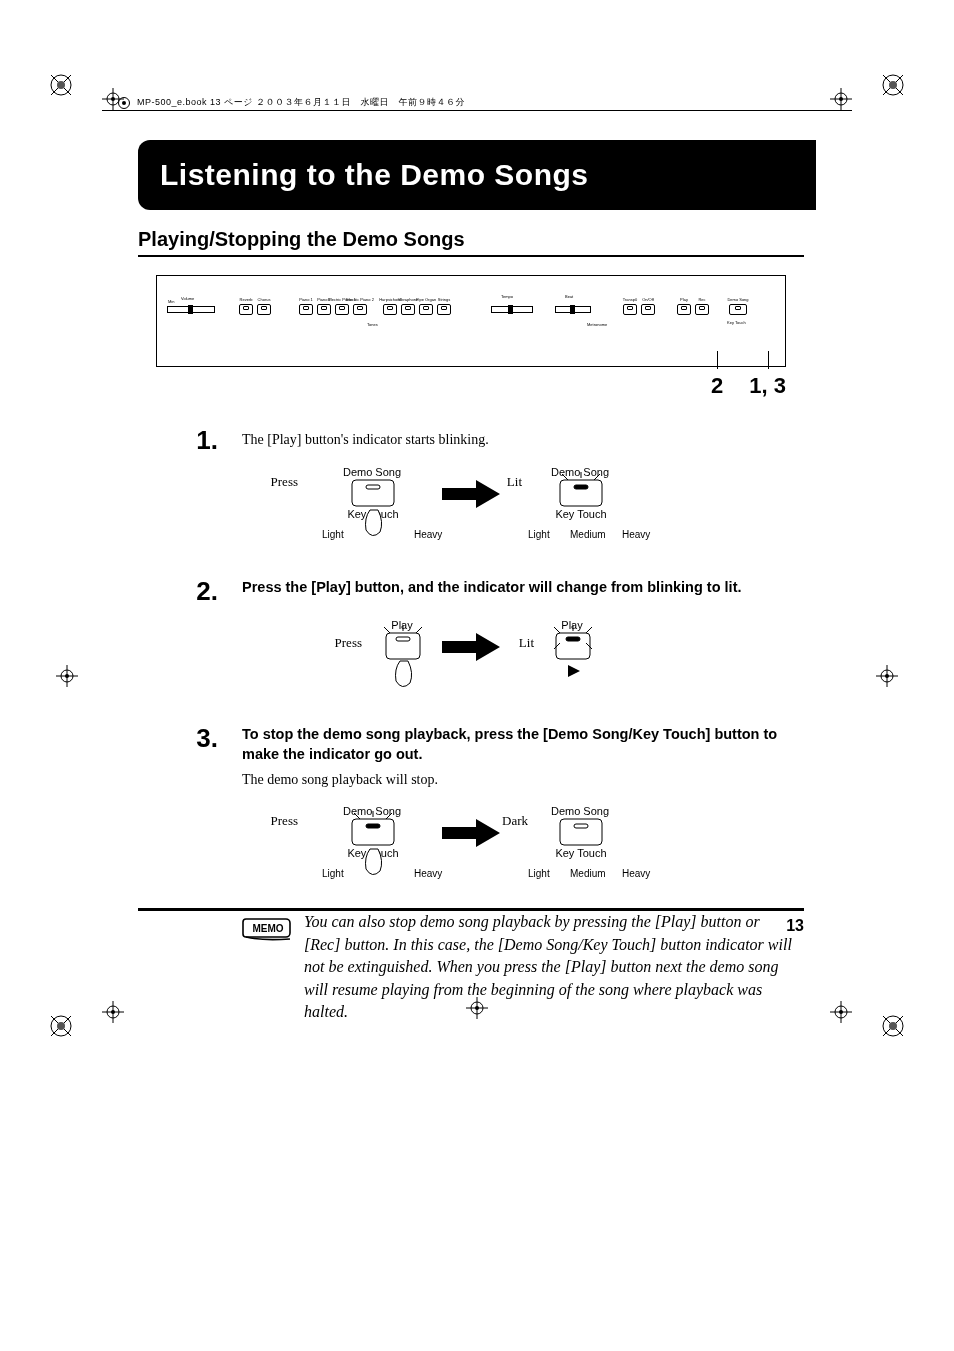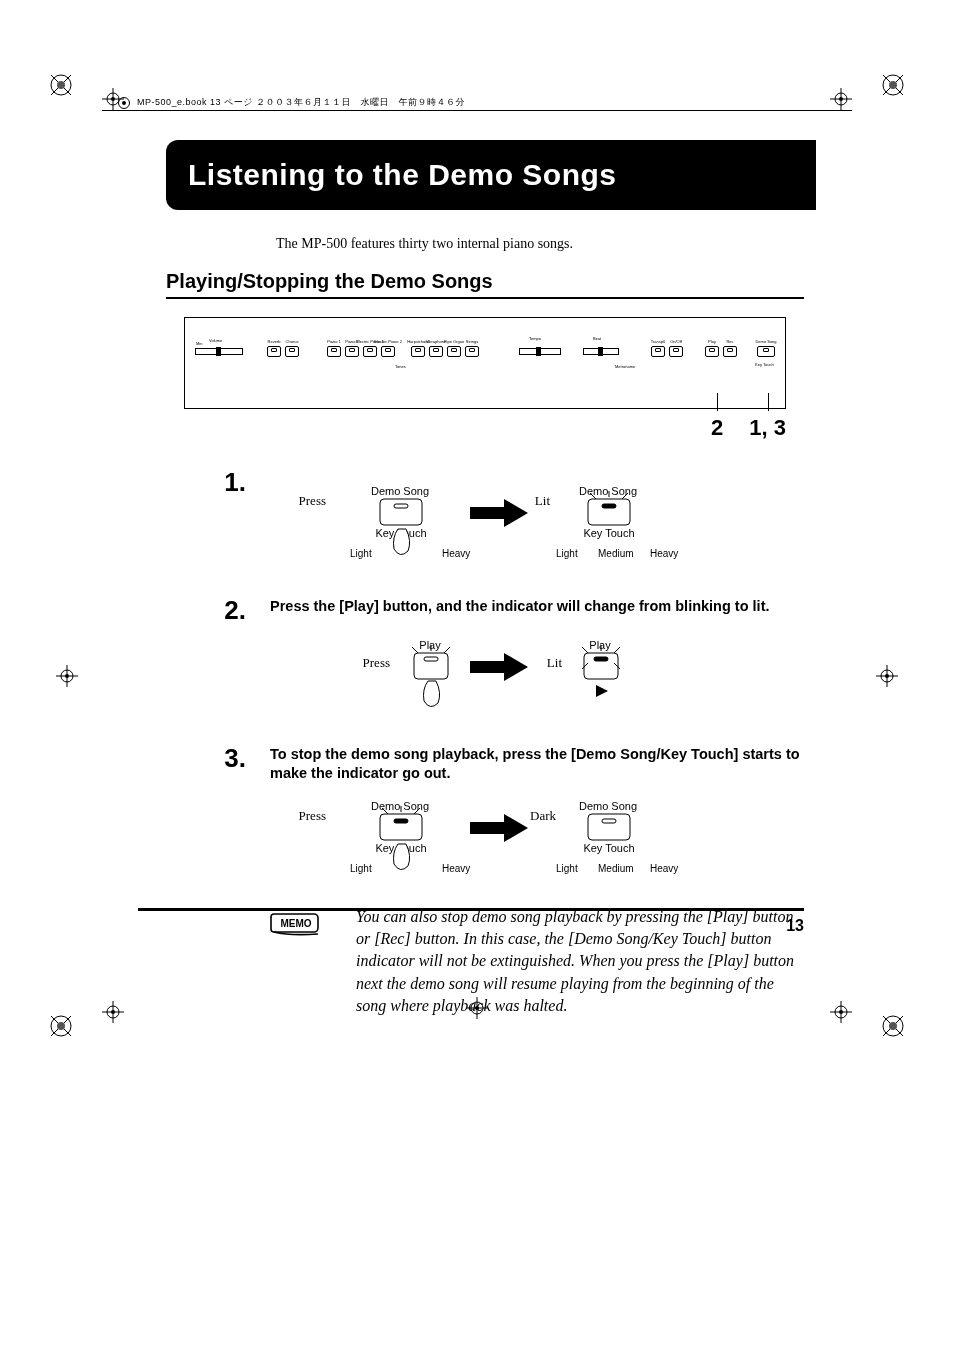--- a/index.html
+++ b/index.html
@@ -69,21 +69,20 @@
     position: absolute;
     top: 3px; left: 3px; width: 4px; height: 4px;
     background: #000; border-radius: 50%;
   }
 
   .content {
     position: absolute;
     top: 140px;
     left: 138px;
     right: 150px;
-    margin-left: 28px;
   }
 
   .title-banner {
     background: #000;
     color: #fff;
     border-radius: 12px 0 0 12px;
     padding: 18px 16px 18px 22px;
     margin-left: -0px;
     margin-right: -12px;
     font-family: "Arial Black", Arial, sans-serif;
@@ -232,21 +231,21 @@
     position: relative;
   }
   .fig svg { display: block; }
   .fig-label {
     font-family: "Times New Roman", serif;
     font-size: 13px;
   }
 
   .memo-row {
     display: flex;
-    gap: 32px;
+    gap: 8px;
     margin: 16px 0 0 100px;
     align-items: flex-start;
   }
   .memo-icon {
     flex: 0 0 auto;
     width: 54px;
     margin-top: 2px;
   }
   .memo-text {
     font-style: italic;
@@ -344,21 +343,20 @@
   <div class="header-strip">
     <span class="dot"></span>
     <span>MP-500_e.book 13 ページ ２００３年６月１１日　水曜日　午前９時４６分</span>
   </div>
   <div class="header-rule"></div>
 
   <div class="content">
 
     <div class="title-banner">Listening to the Demo Songs</div>
 
-    <p class="intro">The MP-500 features thirty two internal piano songs.</p>
 
     <div class="section-heading">Playing/Stopping the Demo Songs</div>
     <div class="section-rule"></div>
 
     <div class="panel-fig">
       <div class="panel-group pg-vol">
         <div class="pslider" data-l="Min">
             <div class="knob"></div>
           </div>
       </div>
@@ -446,20 +444,21 @@
     </div>
 
     <div class="callouts">
       <span class="callout-line">2</span>
       <span class="callout-line">1, 3</span>
     </div>
 
     <div class="step">
       <div class="step-n">1.</div>
       <div class="step-body">
+        <p class="step-text">The [Play] button's indicator starts blinking.</p>
         <div class="fig">
           <svg width="420" height="96" font-family="Arial" font-size="11">
 
             <text x="56" y="26" class="fig-label" text-anchor="end">Press</text>
             <text x="130" y="16" text-anchor="middle">Demo Song</text>
             <rect x="110" y="20" width="42" height="26" rx="4" fill="#fff" stroke="#000"></rect>
             <rect x="124" y="25" width="14" height="4" rx="2" fill="#fff" stroke="#000"></rect>
             <text x="131" y="58" text-anchor="middle">Key Touch</text>
             <text x="80" y="78" font-size="10">Light</text>
             <text x="172" y="78" font-size="10">Heavy</text>
@@ -516,21 +515,22 @@
             </g>
             <polygon points="256,58 268,64 256,70" fill="#000"></polygon>
           </svg>
         </div>
       </div>
     </div>
 
     <div class="step">
       <div class="step-n">3.</div>
       <div class="step-body">
-        <div class="step-head">To stop the demo song playback, press the [Demo Song/Key Touch] starts to make the indicator go out.</div>
+        <div class="step-head">To stop the demo song playback, press the [Demo Song/Key Touch] button to make the indicator go out.</div>
+        <p class="step-text">The demo song playback will stop.</p>
         <div class="fig">
           <svg width="420" height="96" font-family="Arial" font-size="11">
             <text x="56" y="26" class="fig-label" text-anchor="end">Press</text>
             <text x="130" y="16" text-anchor="middle">Demo Song</text>
             <rect x="110" y="20" width="42" height="26" rx="4" fill="#fff" stroke="#000"></rect>
             <g stroke="#000">
               <rect x="124" y="25" width="14" height="4" rx="2" fill="#000"></rect>
               <line x1="118" y1="20" x2="112" y2="14"></line>
                 <line x1="144" y1="20" x2="150" y2="14"></line>
               <line x1="131" y1="18" x2="131" y2="12"></line>

